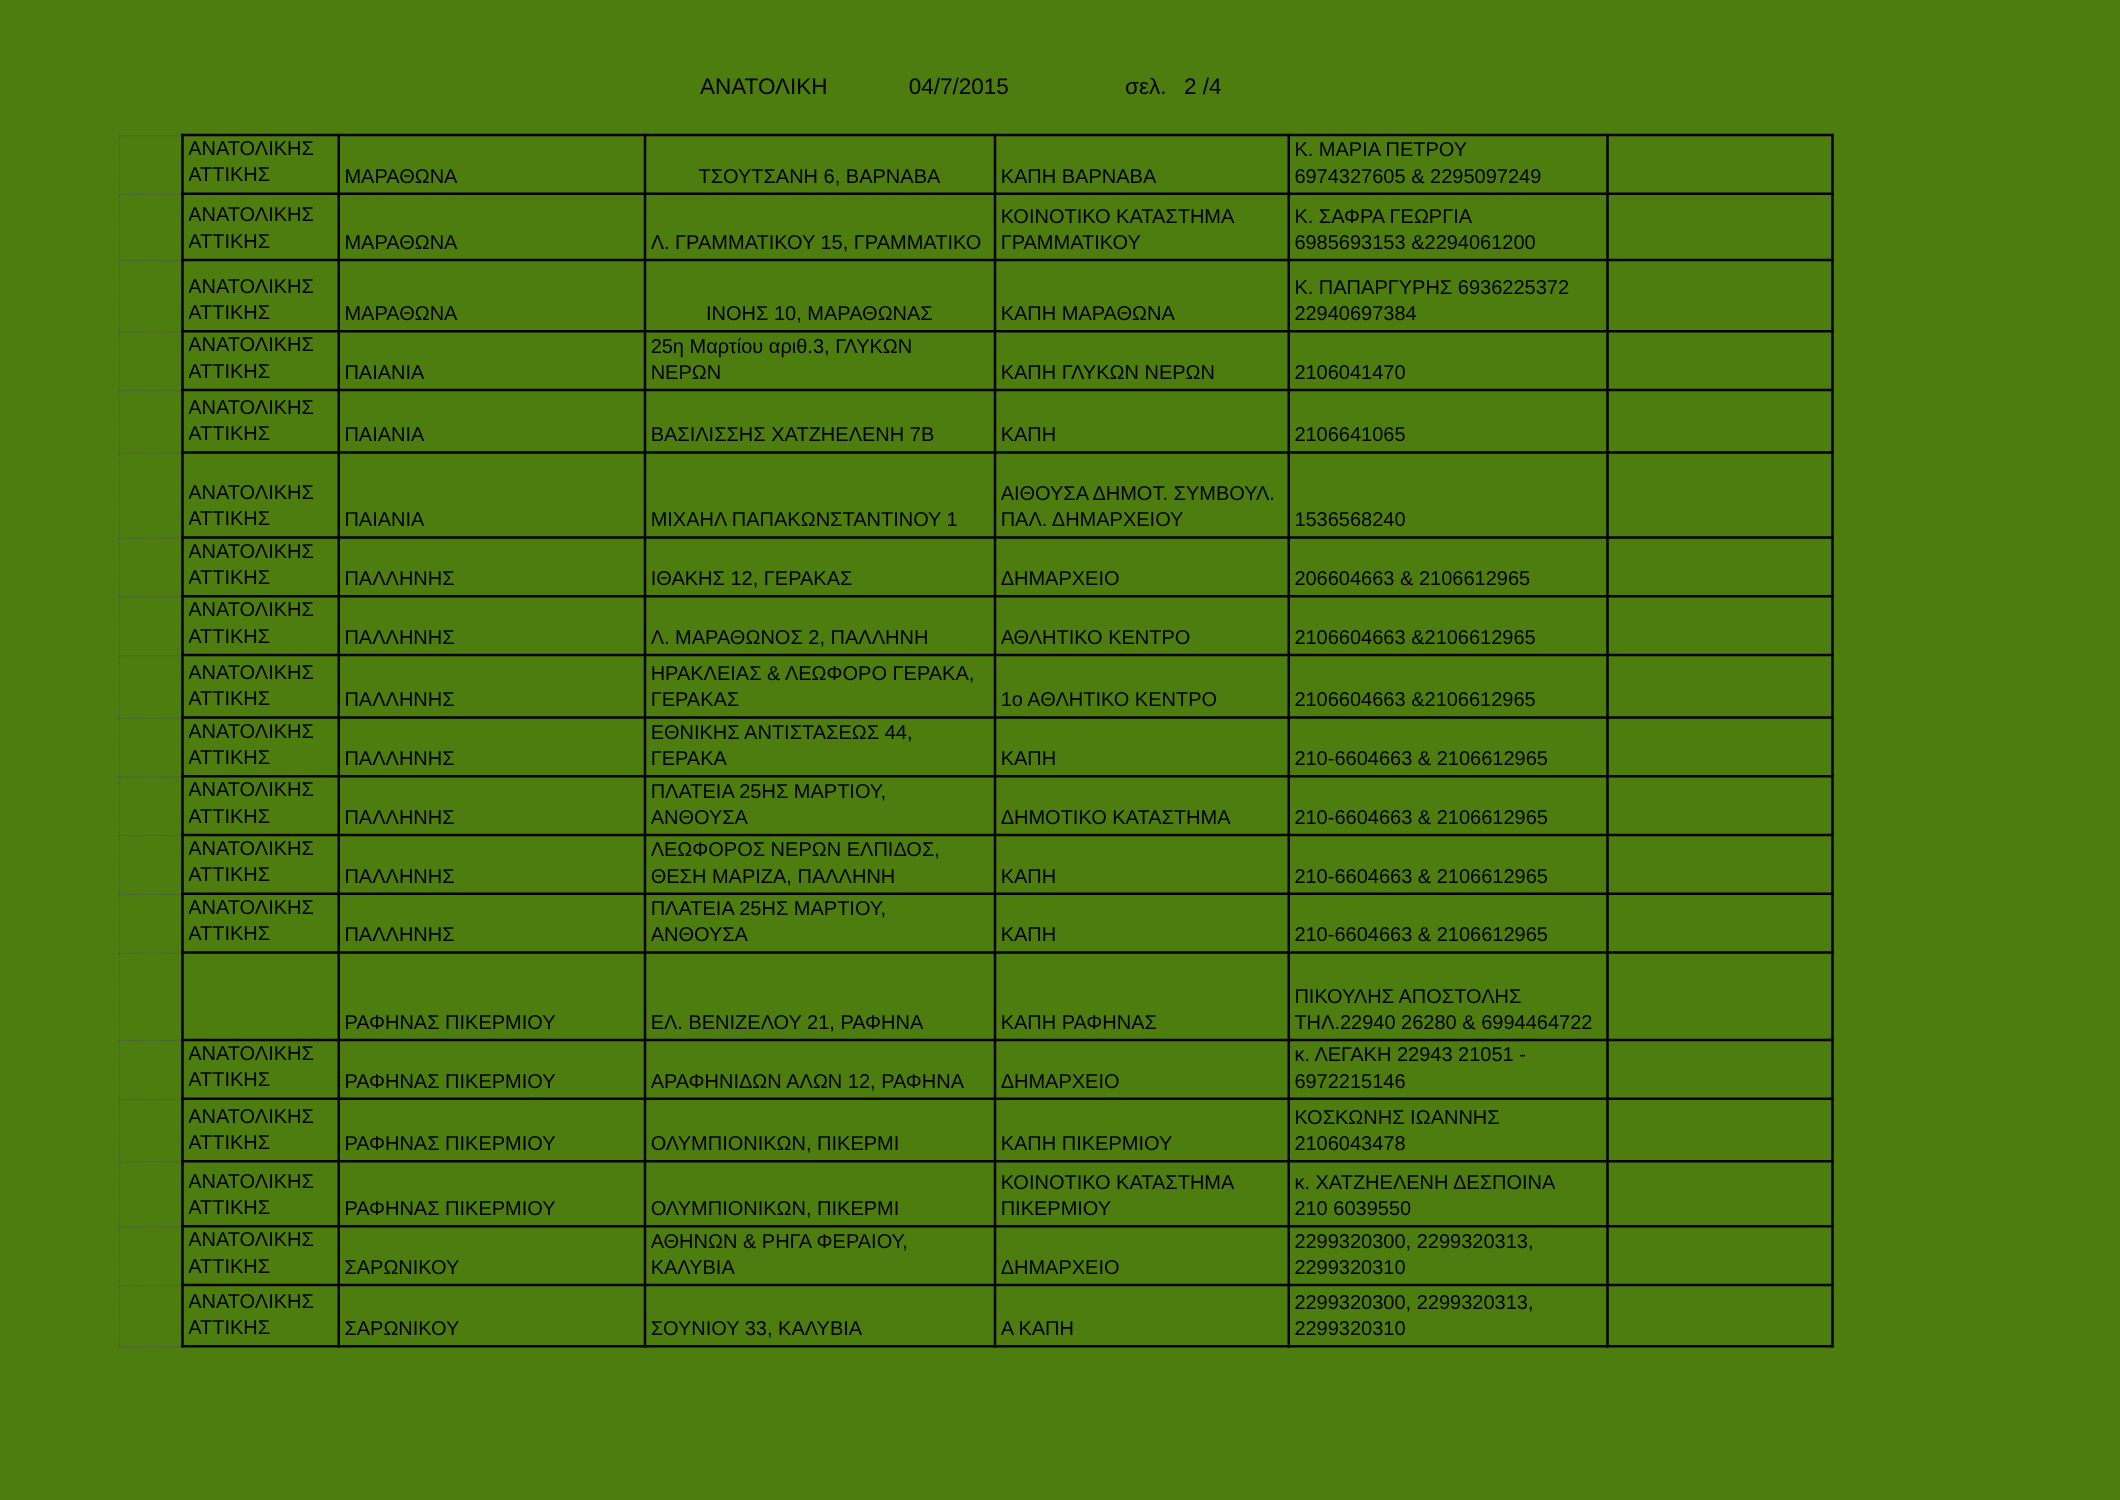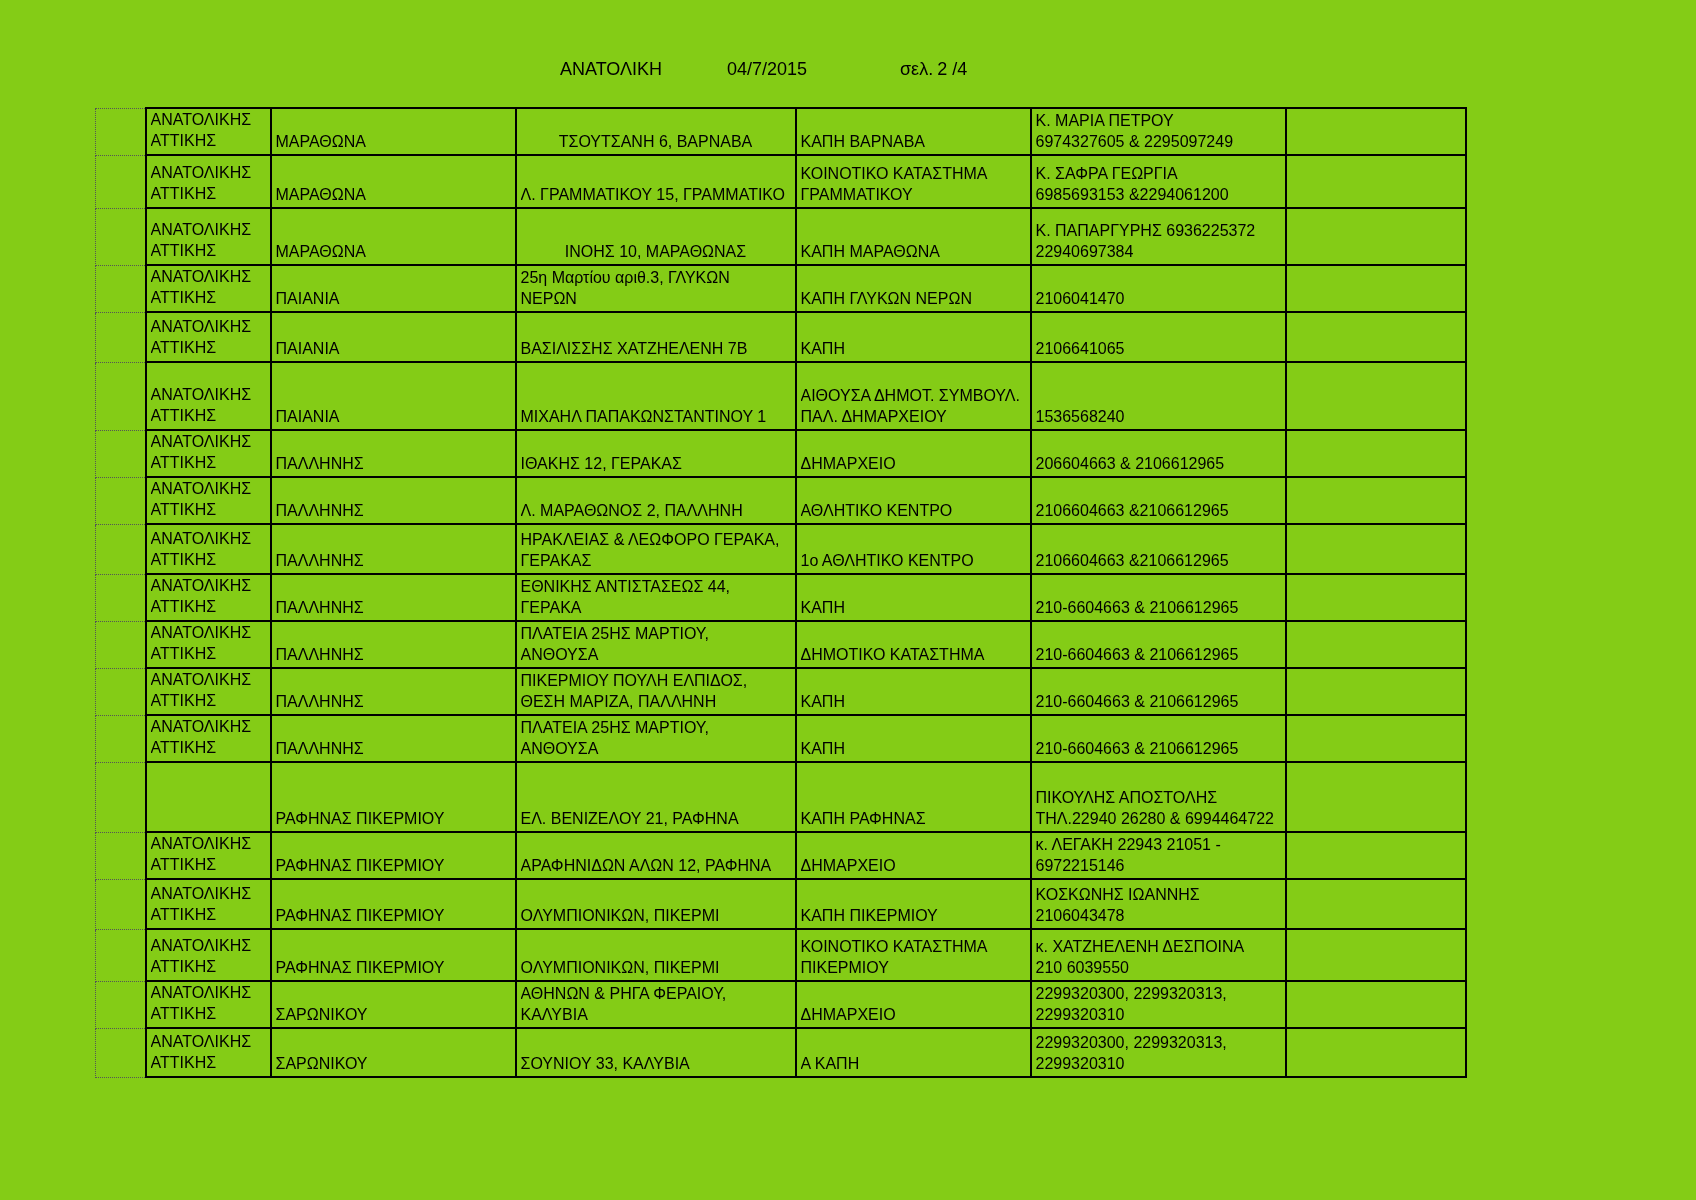--- a/index.html
+++ b/index.html
@@ -1,32 +1,32 @@
 <!DOCTYPE html>
 <html lang="el"><head>
 <meta charset="utf-8">
 <style>
   html,body{margin:0;padding:0;}
   body{background:#e8e8e8;}
   .page{
     position:relative;
     width:1696px;height:1200px;
-    background:#84cc16;
+    background:#4d7c0f;
     font-family:"Liberation Sans",sans-serif;
     color:#000;
     overflow:hidden;
   }
   .page-header{
     position:absolute;top:58px;left:0;width:100%;
     font-size:18px;line-height:22px;color:#000;
   }
   .ph-title{position:absolute;left:560px;}
   .ph-date{position:absolute;left:727px;}
   .ph-page{position:absolute;left:900px;}
-  .ph-page .num{margin-left:4px;}
+  .ph-page .num{margin-left:14px;}
   table.contacts{
     position:absolute;left:95px;top:107px;
     border-collapse:collapse;table-layout:fixed;
     width:1370px;
   }
   td{
     border:2px solid #000;
     vertical-align:bottom;
     padding:0 4px 2px 4px;
     font-size:16px;
@@ -338,21 +338,21 @@
             <div class="w"></div>
           </td>
       <td class="c-region">
             <div class="w">ΑΝΑΤΟΛΙΚΗΣ
 ΑΤΤΙΚΗΣ</div>
           </td>
       <td class="c-municipality">
             <div class="w">ΠΑΛΛΗΝΗΣ</div>
           </td>
       <td class="c-address">
-            <div class="w">ΠΙΚΕΡΜΙΟΥ ΠΟΥΛΗ ΕΛΠΙΔΟΣ,
+            <div class="w">ΛΕΩΦΟΡΟΣ ΝΕΡΩΝ ΕΛΠΙΔΟΣ,
 ΘΕΣΗ ΜΑΡΙΖΑ, ΠΑΛΛΗΝΗ</div>
           </td>
       <td class="c-facility">
             <div class="w">ΚΑΠΗ</div>
           </td>
       <td class="c-contact">
             <div class="w">210-6604663 &amp; 2106612965</div>
           </td>
       <td class="c-spare">
             <div class="w"></div>

